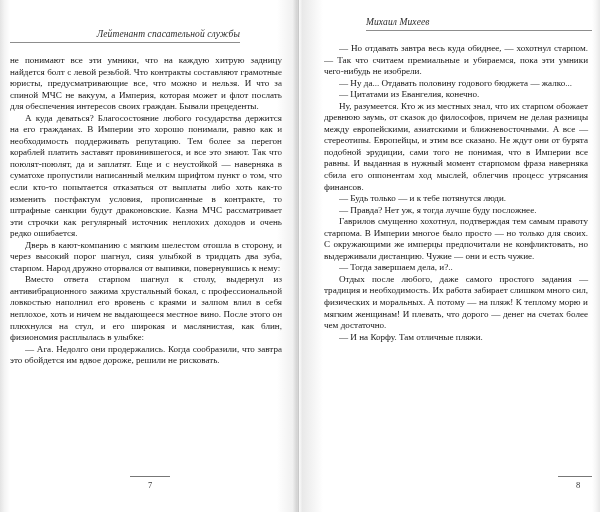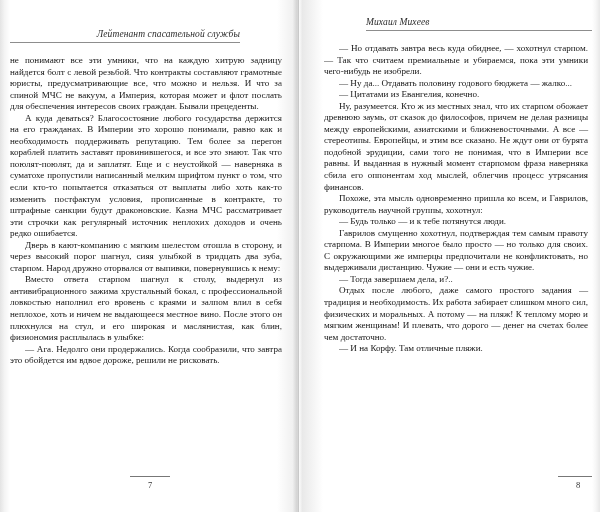--- a/index.html
+++ b/index.html
@@ -171,22 +171,22 @@
   <div class="page page-right">
 
     <div class="running-head head-right">Михаил Михеев</div>
     <div class="head-rule rule-right"></div>
 
     <div class="body-text">
       <p>— Но отдавать завтра весь куда обиднее, — хохотнул старпом. — Так что считаем премиальные и убираемся, пока эти умники чего-нибудь не изобрели.</p>
       <p>— Ну да... Отдавать половину годового бюджета — жалко...</p>
       <p>— Цитатами из Евангелия, конечно.</p>
       <p>Ну, разумеется. Кто ж из местных знал, что их старпом обожает древнюю заумь, от сказок до философов, причем не делая разницы между европейскими, азиатскими и ближневосточными. А все — стереотипы. Европейцы, и этим все сказано. Не ждут они от бурята подобной эрудиции, сами того не понимая, что в Империи все равны. И выданная в нужный момент старпомом фраза наверняка сбила его оппонентам ход мыслей, облегчив процесс утрясания финансов.</p>
-      <p>Похоже, эта мысль одновременно пришла ко всем, и Гаврилов, руководитель научной группы, хохотнул:</p>
       <p>— Будь только — и к тебе потянутся люди.</p>
+      <p>— Правда? Нет уж, я тогда лучше буду посложнее.</p>
       <p>Гаврилов смущенно хохотнул, подтверждая тем самым правоту старпома. В Империи многое было просто — но только для своих. С окружающими же имперцы предпочитали не конфликтовать, но выдерживали дистанцию. Чужие — они и есть чужие.</p>
       <p>— Тогда завершаем дела, и?..</p>
       <p>Отдых после любого, даже самого простого задания — традиция и необходимость. Их работа забирает слишком много сил, физических и моральных. А потому — на пляж! К теплому морю и мягким женщинам! И плевать, что дорого — денег на счетах более чем достаточно.</p>
       <p>— И на Корфу. Там отличные пляжи.</p>
     </div>
 
     <div class="folio folio-right">
       <div class="folio-rule"></div>
       <div class="folio-num">8</div>
     </div>

